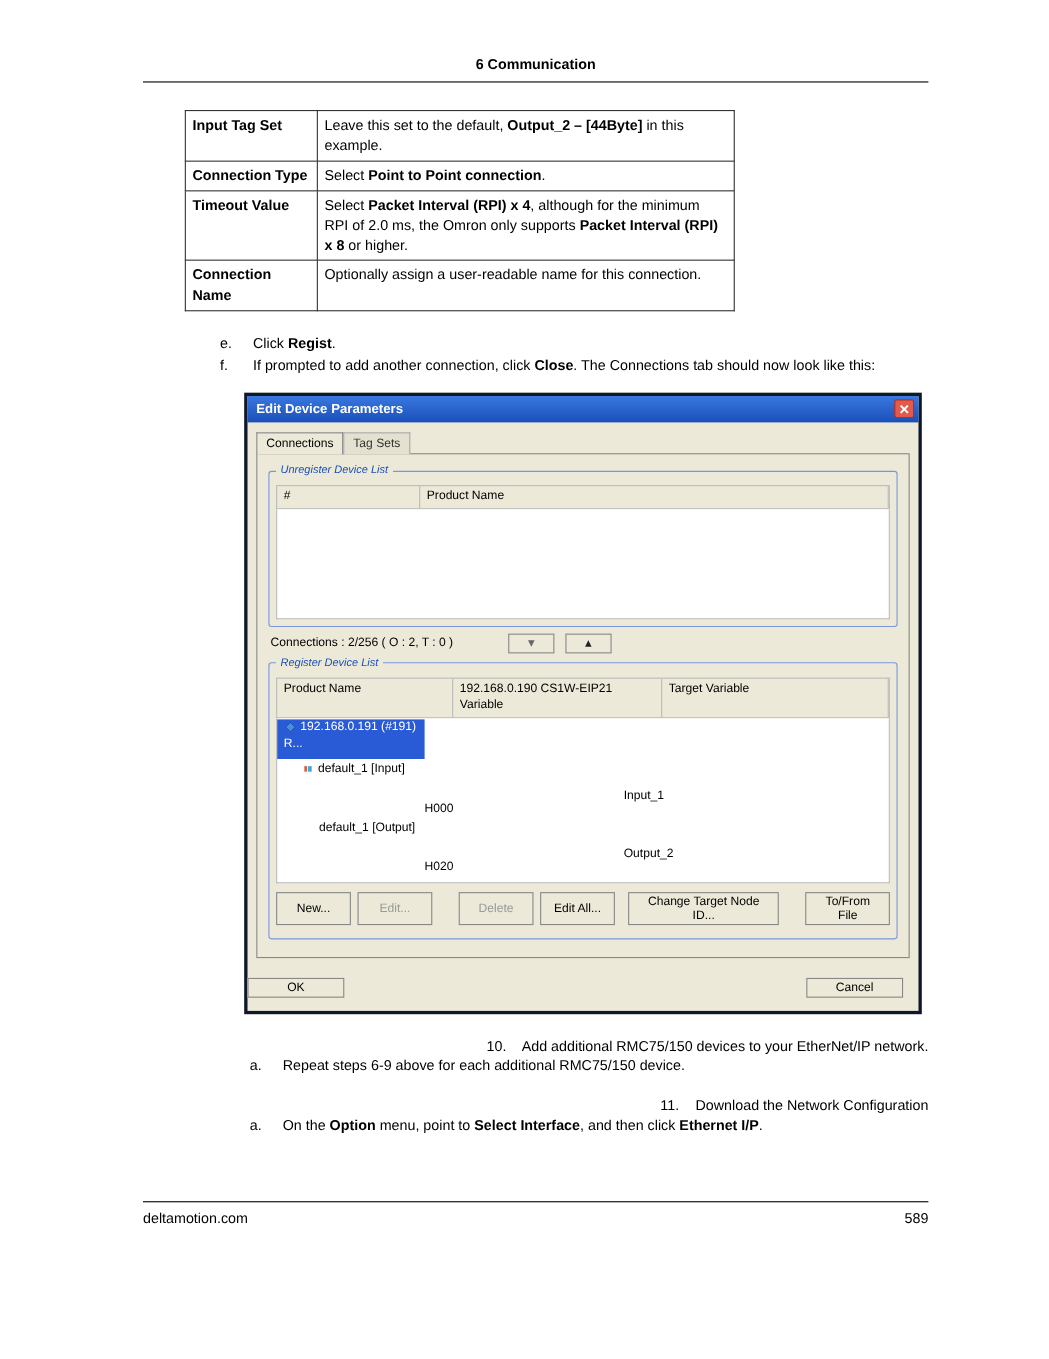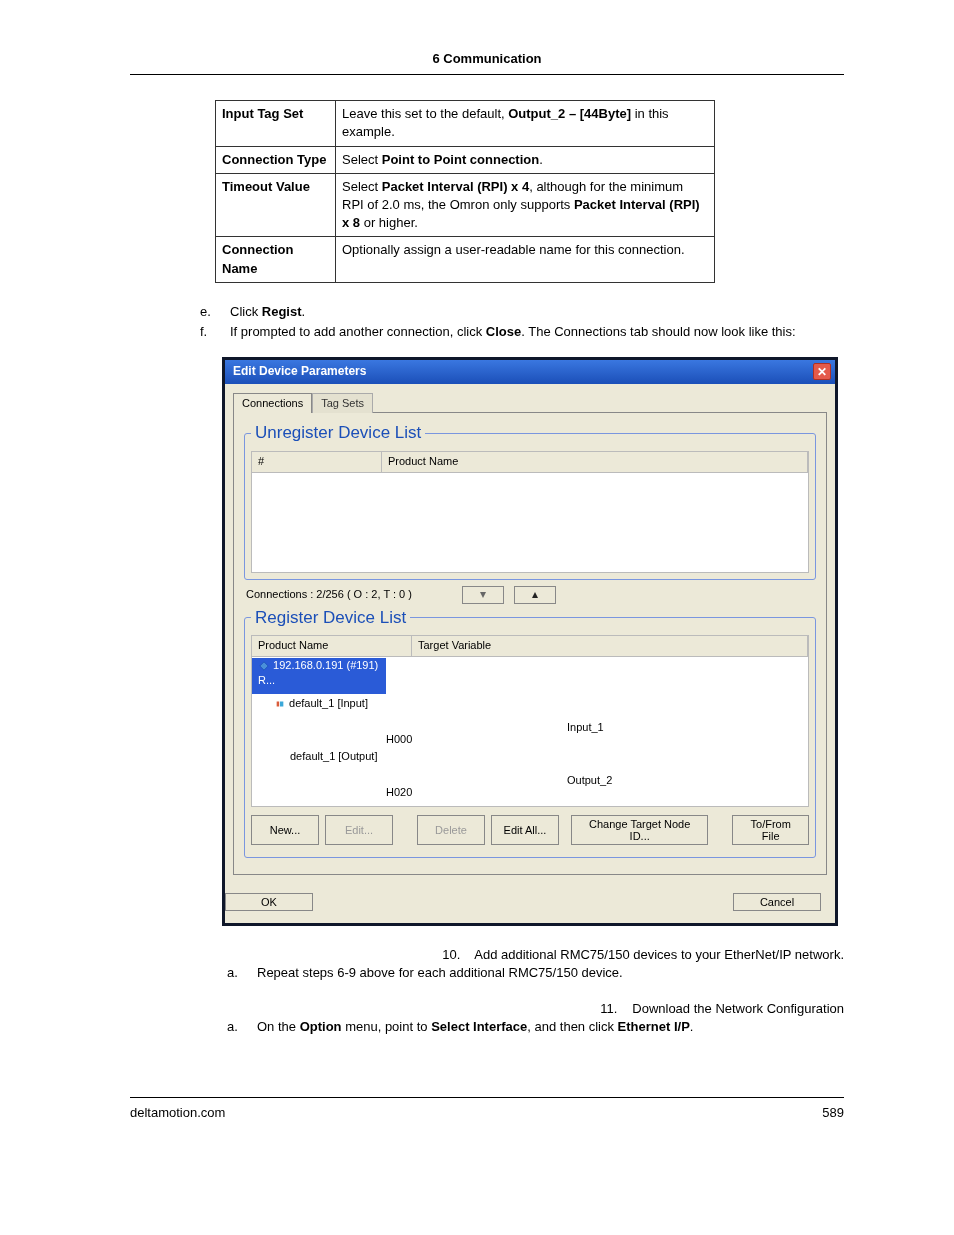--- a/index.html
+++ b/index.html
@@ -15,21 +15,21 @@
   }
   .header-line {
     border-bottom: 1px solid #000;
     margin-bottom: 25px;
     text-align: center;
     padding-bottom: 6px;
     font-weight: bold;
   }
   table.param {
     border-collapse: collapse;
-    margin-left: 85px;
+    margin-left: 38px;
     width: 500px;
     margin-bottom: 20px;
   }
   table.param td {
     border: 1px solid #333;
     padding: 4px 6px;
     vertical-align: top;
     font-size: 13px;
   }
   table.param td:first-child { width: 120px; font-weight: bold; }
@@ -81,21 +81,21 @@
   }
   .tab.inactive { background:#e4e1d0; color:#333; border-color:#aaa; }
   .tabbody {
     border:1px solid #888; margin:0 8px 8px 8px; padding:8px 10px 10px 10px;
     background:#ece9d8;
   }
   fieldset {
     border:1px solid #7a96df; border-radius:3px;
     padding:6px; margin-bottom:6px;
   }
-  legend { color:#1b4fb8; padding:0 4px; font-size:17px; }
+  legend { color:#1b4fb8; padding:0 4px; font-size:10px;font-style:italic; }
   .listhdr {
     background:#ece9d8; border:1px solid #bbb; display:flex; font-size:11px;
   }
   .listhdr span {
     padding:2px 6px; border-right:1px solid #bbb;
   }
   .listbody { background:#fff; border:1px solid #bbb; border-top:none; height:100px; }
   .midrow { display:flex; align-items:center; gap:10px; margin:4px 2px 2px 2px; font-size:11px;}
   .arrowbtn {
     width:42px; height:18px; border:1px solid #888; background:#ece9d8;
@@ -191,20 +191,21 @@
       <span>Connections :  2/256 ( O : 2, T : 0 )</span>
       <span style="flex:0 0 30px"></span>
       <span class="arrowbtn">▾</span>
       <span class="arrowbtn" style="color:#222">▴</span>
     </div>
 
     <fieldset class="reglist">
       <legend>Register Device List</legend>
       <div class="reghdr">
         <span style="width:160px">Product Name</span>
+        <span style="width:190px">192.168.0.190 CS1W-EIP21 Variable</span>
         <span style="flex:1">Target Variable</span>
       </div>
       <div class="rows">
         <div class="rrow sel">
           <span class="c1"><svg class="icon-sm" viewBox="0 0 12 12">
                 <polygon points="6,1 11,6 6,11 1,6" fill="#4a90d9" stroke="#1b4fb8"></polygon>
               </svg> <span>192.168.0.191 (#191) R...</span></span>
           <span class="c2"></span>
           <span class="c3"></span>
         </div>

